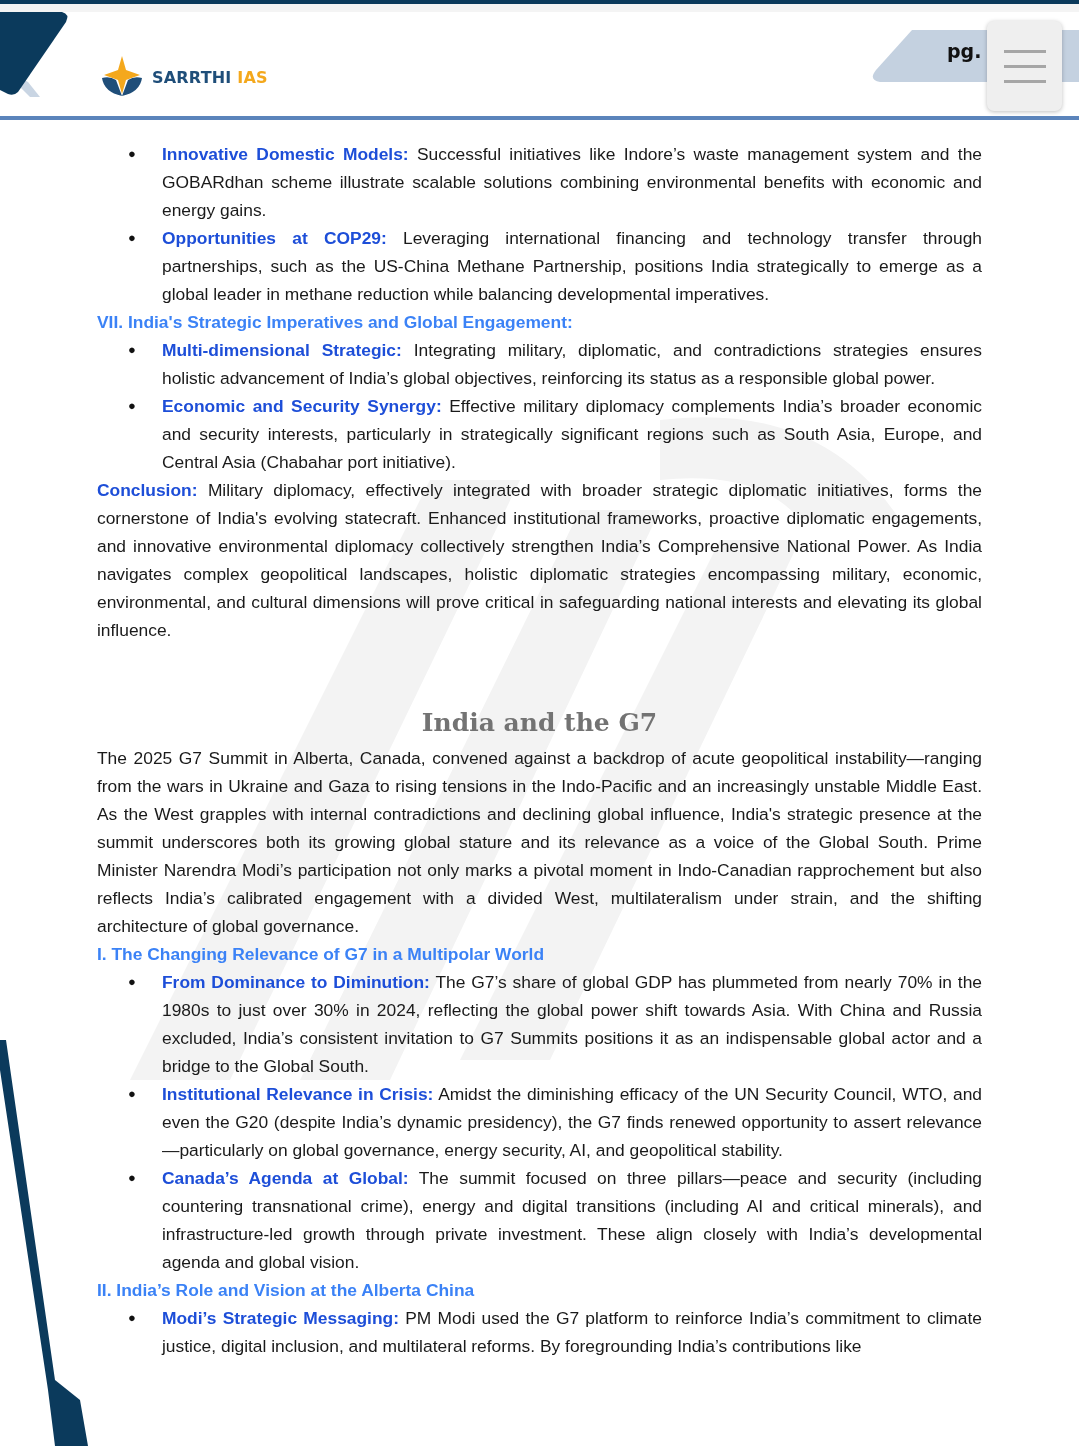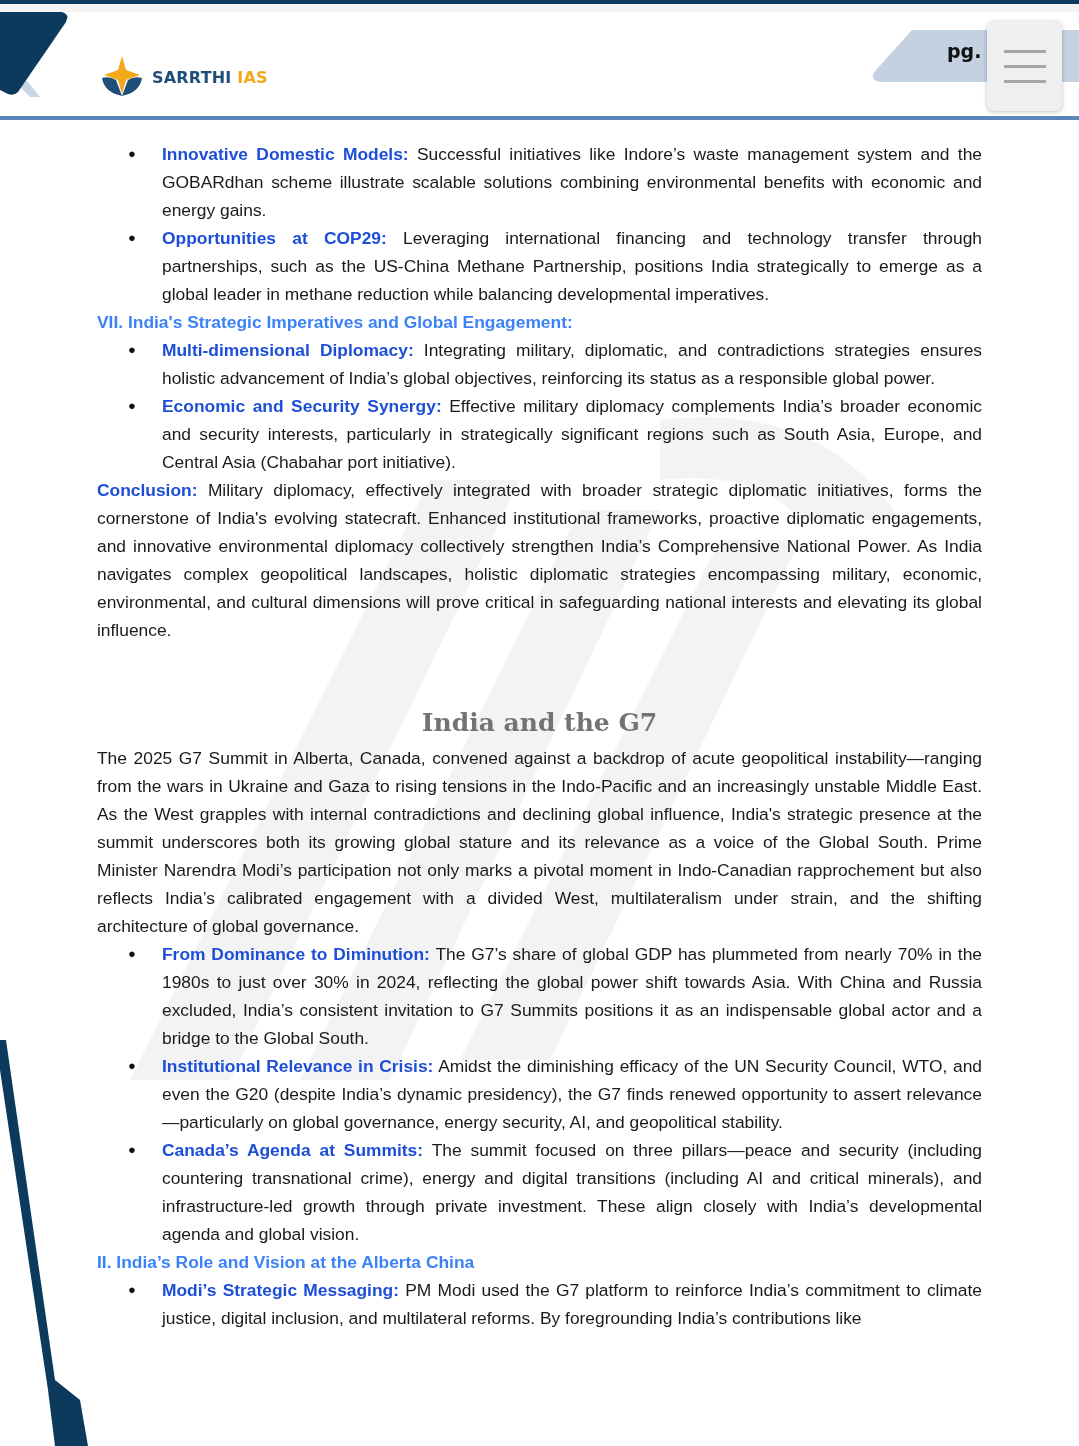--- a/index.html
+++ b/index.html
@@ -96,33 +96,34 @@
 
 <div class="content">
 
   <ul class="bullets">
     <li><b>Innovative Domestic Models:</b><span> Successful initiatives like Indore’s waste management system and the GOBARdhan scheme illustrate scalable solutions combining environmental benefits with economic and energy gains.</span></li>
     <li><b>Opportunities at COP29:</b><span> Leveraging international financing and technology transfer through partnerships, such as the US-China Methane Partnership, positions India strategically to emerge as a global leader in methane reduction while balancing developmental imperatives.</span></li>
   </ul>
 
   <p class="sec-heading">VII. India's Strategic Imperatives and Global Engagement:</p>
   <ul class="bullets">
-    <li><b>Multi-dimensional Diplomacy:</b><span> Integrating military, diplomatic, and contradictions strategies ensures holistic advancement of India’s global objectives, reinforcing its status as a responsible global power.</span></li>
+    <li><b>Multi-dimensional Strategic:</b><span> Integrating military, diplomatic, and contradictions strategies ensures holistic advancement of India’s global objectives, reinforcing its status as a responsible global power.</span></li>
     <li><b>Economic and Security Synergy:</b><span> Effective military diplomacy complements India’s broader economic and security interests, particularly in strategically significant regions such as South Asia, Europe, and Central Asia (Chabahar port initiative).</span></li>
   </ul>
 
   <p><b>Conclusion:</b><span> Military diplomacy, effectively integrated with broader strategic diplomatic initiatives, forms the cornerstone of India's evolving statecraft. Enhanced institutional frameworks, proactive diplomatic engagements, and innovative environmental diplomacy collectively strengthen India’s Comprehensive National Power. As India navigates complex geopolitical landscapes, holistic diplomatic strategies encompassing military, economic, environmental, and cultural dimensions will prove critical in safeguarding national interests and elevating its global influence.</span></p>
 
   <p class="title">India and the G7</p>
 
   <p>The 2025 G7 Summit in Alberta, Canada, convened against a backdrop of acute geopolitical instability—ranging from the wars in Ukraine and Gaza to rising tensions in the Indo-Pacific and an increasingly unstable Middle East. As the West grapples with internal contradictions and declining global influence, India's strategic presence at the summit underscores both its growing global stature and its relevance as a voice of the Global South. Prime Minister Narendra Modi’s participation not only marks a pivotal moment in Indo-Canadian rapprochement but also reflects India’s calibrated engagement with a divided West, multilateralism under strain, and the shifting architecture of global governance.</p>
 
+  <p class="sec-heading">I. The Changing Relevance of G7 in a Multipolar World</p>
   <ul class="bullets">
     <li><b>From Dominance to Diminution:</b><span> The G7’s share of global GDP has plummeted from nearly 70% in the 1980s to just over 30% in 2024, reflecting the global power shift towards Asia. With China and Russia excluded, India’s consistent invitation to G7 Summits positions it as an indispensable global actor and a bridge to the Global South.</span></li>
     <li><b>Institutional Relevance in Crisis:</b><span> Amidst the diminishing efficacy of the UN Security Council, WTO, and even the G20 (despite India’s dynamic presidency), the G7 finds renewed opportunity to assert relevance—particularly on global governance, energy security, AI, and geopolitical stability.</span></li>
-    <li><b>Canada’s Agenda at Summits:</b><span> The summit focused on three pillars—peace and security (including countering transnational crime), energy and digital transitions (including AI and critical minerals), and infrastructure-led growth through private investment. These align closely with India’s developmental agenda and global vision.</span></li>
+    <li><b>Canada’s Agenda at Global:</b><span> The summit focused on three pillars—peace and security (including countering transnational crime), energy and digital transitions (including AI and critical minerals), and infrastructure-led growth through private investment. These align closely with India’s developmental agenda and global vision.</span></li>
   </ul>
 
   <p class="sec-heading">II. India’s Role and Vision at the Alberta China</p>
   <ul class="bullets">
     <li><b>Modi’s Strategic Messaging:</b><span> PM Modi used the G7 platform to reinforce India’s commitment to climate justice, digital inclusion, and multilateral reforms. By foregrounding India’s contributions like</span></li>
   </ul>
 </div>
 
 </body></html>

